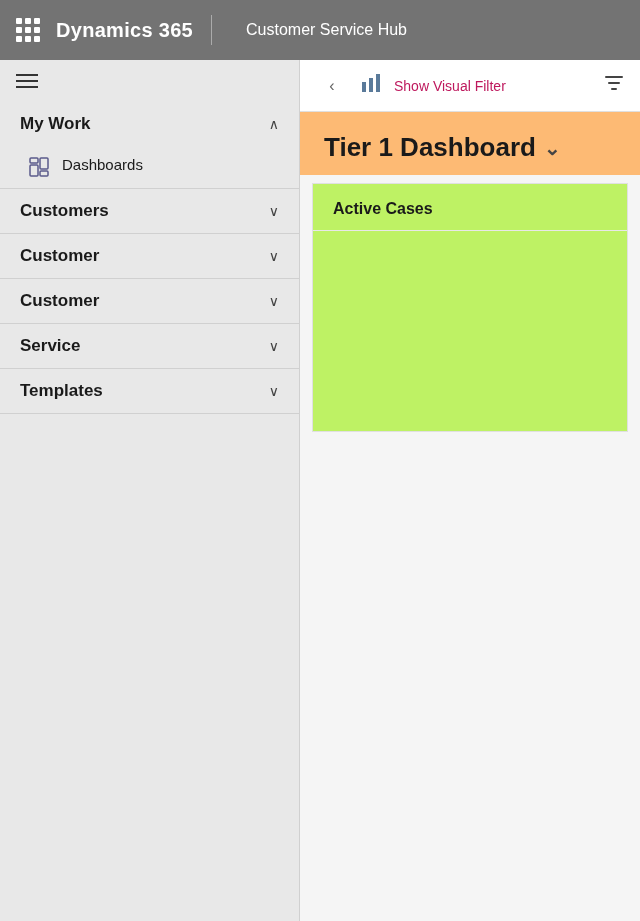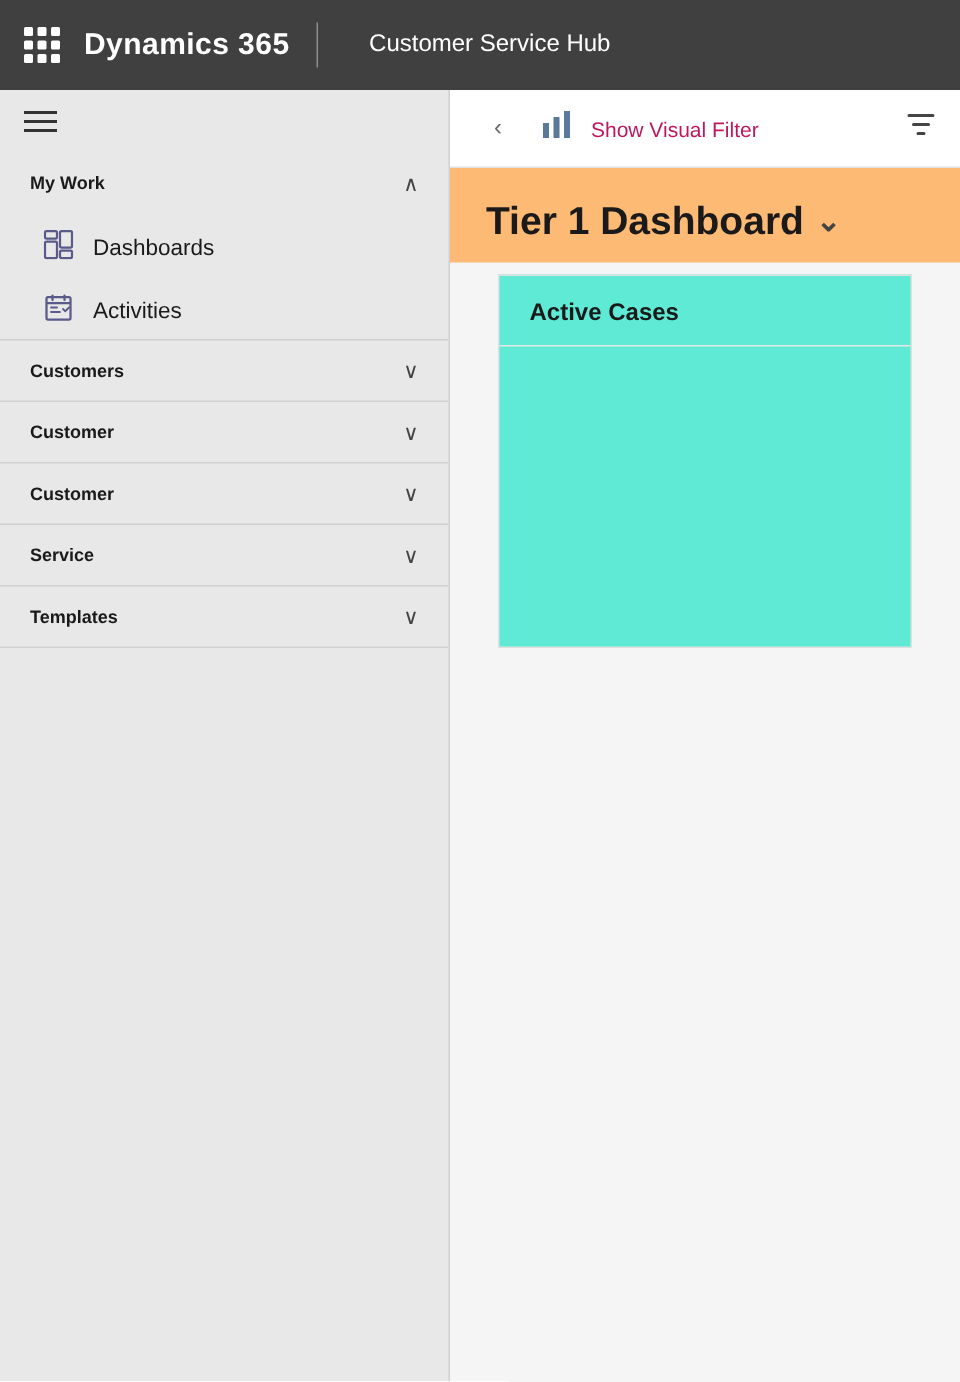--- a/index.html
+++ b/index.html
@@ -7,21 +7,21 @@
       font-family: 'Segoe UI', sans-serif;
       width: 640px;
       height: 921px;
       overflow: hidden;
       display: flex;
       flex-direction: column;
     }
 
     
     .top-nav {
-      background-color: #404040;
+      background-color: #737373;
       height: 60px;
       display: flex;
       align-items: center;
       padding: 0 12px;
       flex-shrink: 0;
     }
     .nav-grid-icon {
       width: 32px;
       height: 32px;
       display: flex;
@@ -102,31 +102,31 @@
       align-items: center;
       justify-content: space-between;
       padding: 12px 20px;
       cursor: pointer;
       user-select: none;
     }
     .sidebar-section-header.expanded {
       
     }
     .section-title {
-      font-size: 12px;
+      font-size: 17px;
       font-weight: 600;
       color: #1a1a1a;
     }
     .chevron {
       font-size: 14px;
       color: #444;
     }
     .sidebar-item {
       display: flex;
-      align-items: flex-end;
+      align-items: flex-start;
       padding: 10px 20px 10px 28px;
       cursor: pointer;
       gap: 12px;
     }
     .sidebar-item-icon {
       width: 22px;
       height: 22px;
       flex-shrink: 0;
       display: flex;
       align-items: center;
@@ -201,22 +201,22 @@
       align-items: center;
       gap: 8px;
     }
     .dashboard-chevron {
       font-size: 20px;
       color: #444;
     }
 
     
     .cases-card {
-      margin: 8px 32px;
-      background: #5eead4;
+      margin: 8px 12px;
+      background: #bef264;
       border: 1px solid #e0e0e0;
       border-radius: 0;
       padding: 0;
     }
     .cases-card-header {
       padding: 16px 20px 12px;
       border-bottom: 1px solid #e8e8e8;
     }
     .cases-card-title {
       font-size: 16px;
@@ -272,32 +272,20 @@
         <svg width="20" height="20" viewBox="0 0 20 20" fill="none">
           <rect x="1" y="1" width="8" height="5" rx="1" stroke="#5a5a8a" stroke-width="1.5"></rect>
           <rect x="1" y="8" width="8" height="11" rx="1" stroke="#5a5a8a" stroke-width="1.5"></rect>
           <rect x="11" y="1" width="8" height="11" rx="1" stroke="#5a5a8a" stroke-width="1.5"></rect>
           <rect x="11" y="14" width="8" height="5" rx="1" stroke="#5a5a8a" stroke-width="1.5"></rect>
         </svg>
       </div>
       <span class="sidebar-item-label">Dashboards</span>
     </div>
 
-    <div class="sidebar-item">
-      <div class="sidebar-item-icon">
-        <svg width="20" height="20" viewBox="0 0 20 20" fill="none">
-          <rect x="2" y="3" width="16" height="15" rx="1" stroke="#5a5a8a" stroke-width="1.5"></rect>
-          <path d="M2 7h16" stroke="#5a5a8a" stroke-width="1.5"></path>
-          <path d="M6 2v3M14 2v3" stroke="#5a5a8a" stroke-width="1.5" stroke-linecap="round"></path>
-          <path d="M5 10h4M5 13h6" stroke="#5a5a8a" stroke-width="1.2" stroke-linecap="round"></path>
-          <path d="M13 11l1.5 1.5L17 10" stroke="#5a5a8a" stroke-width="1.2" stroke-linecap="round" stroke-linejoin="round"></path>
-        </svg>
-      </div>
-      <span class="sidebar-item-label">Activities</span>
-    </div>
 
     <hr class="sidebar-section-divider">
 
     <div class="sidebar-section-header">
       <span class="section-title">Customers</span>
       <span class="chevron">∨</span>
     </div>
 
     <hr class="sidebar-section-divider">
 

